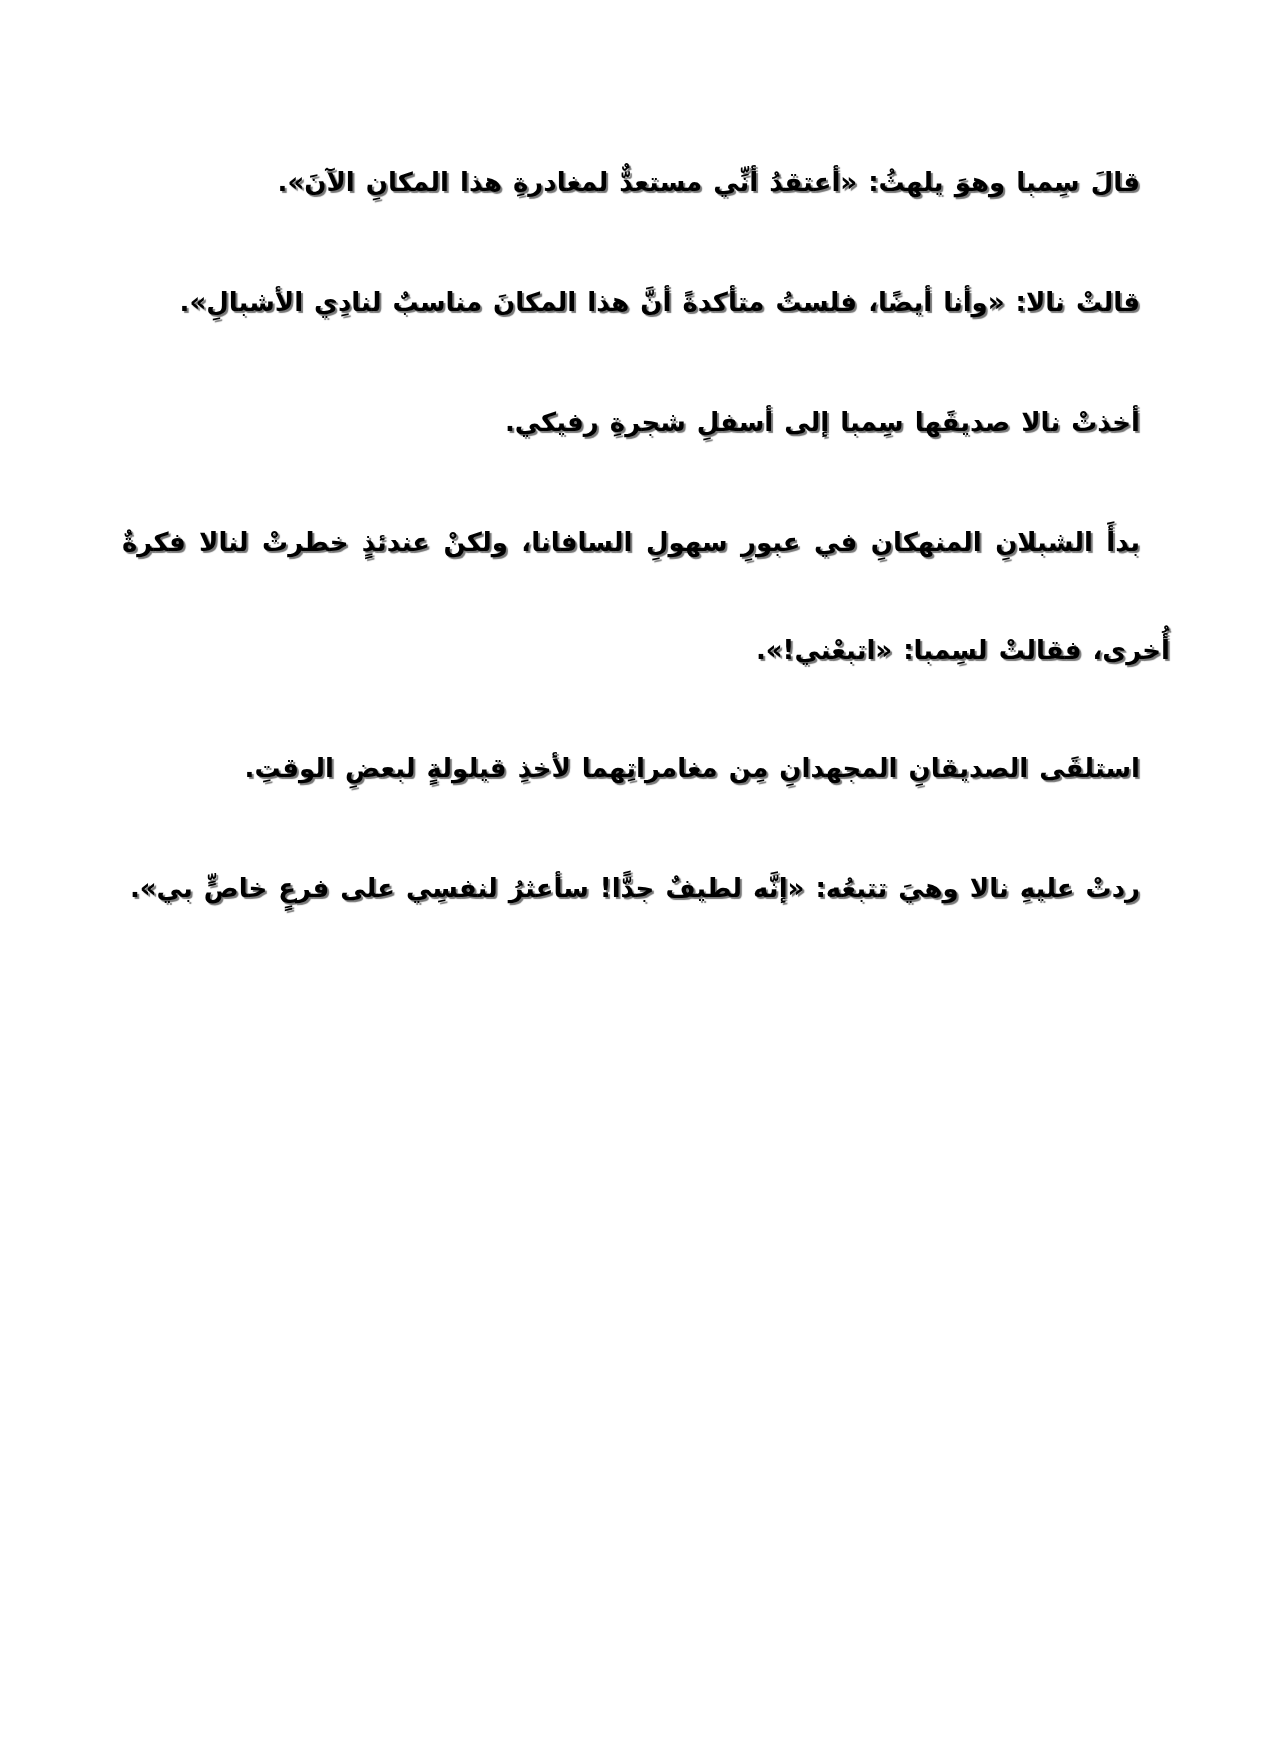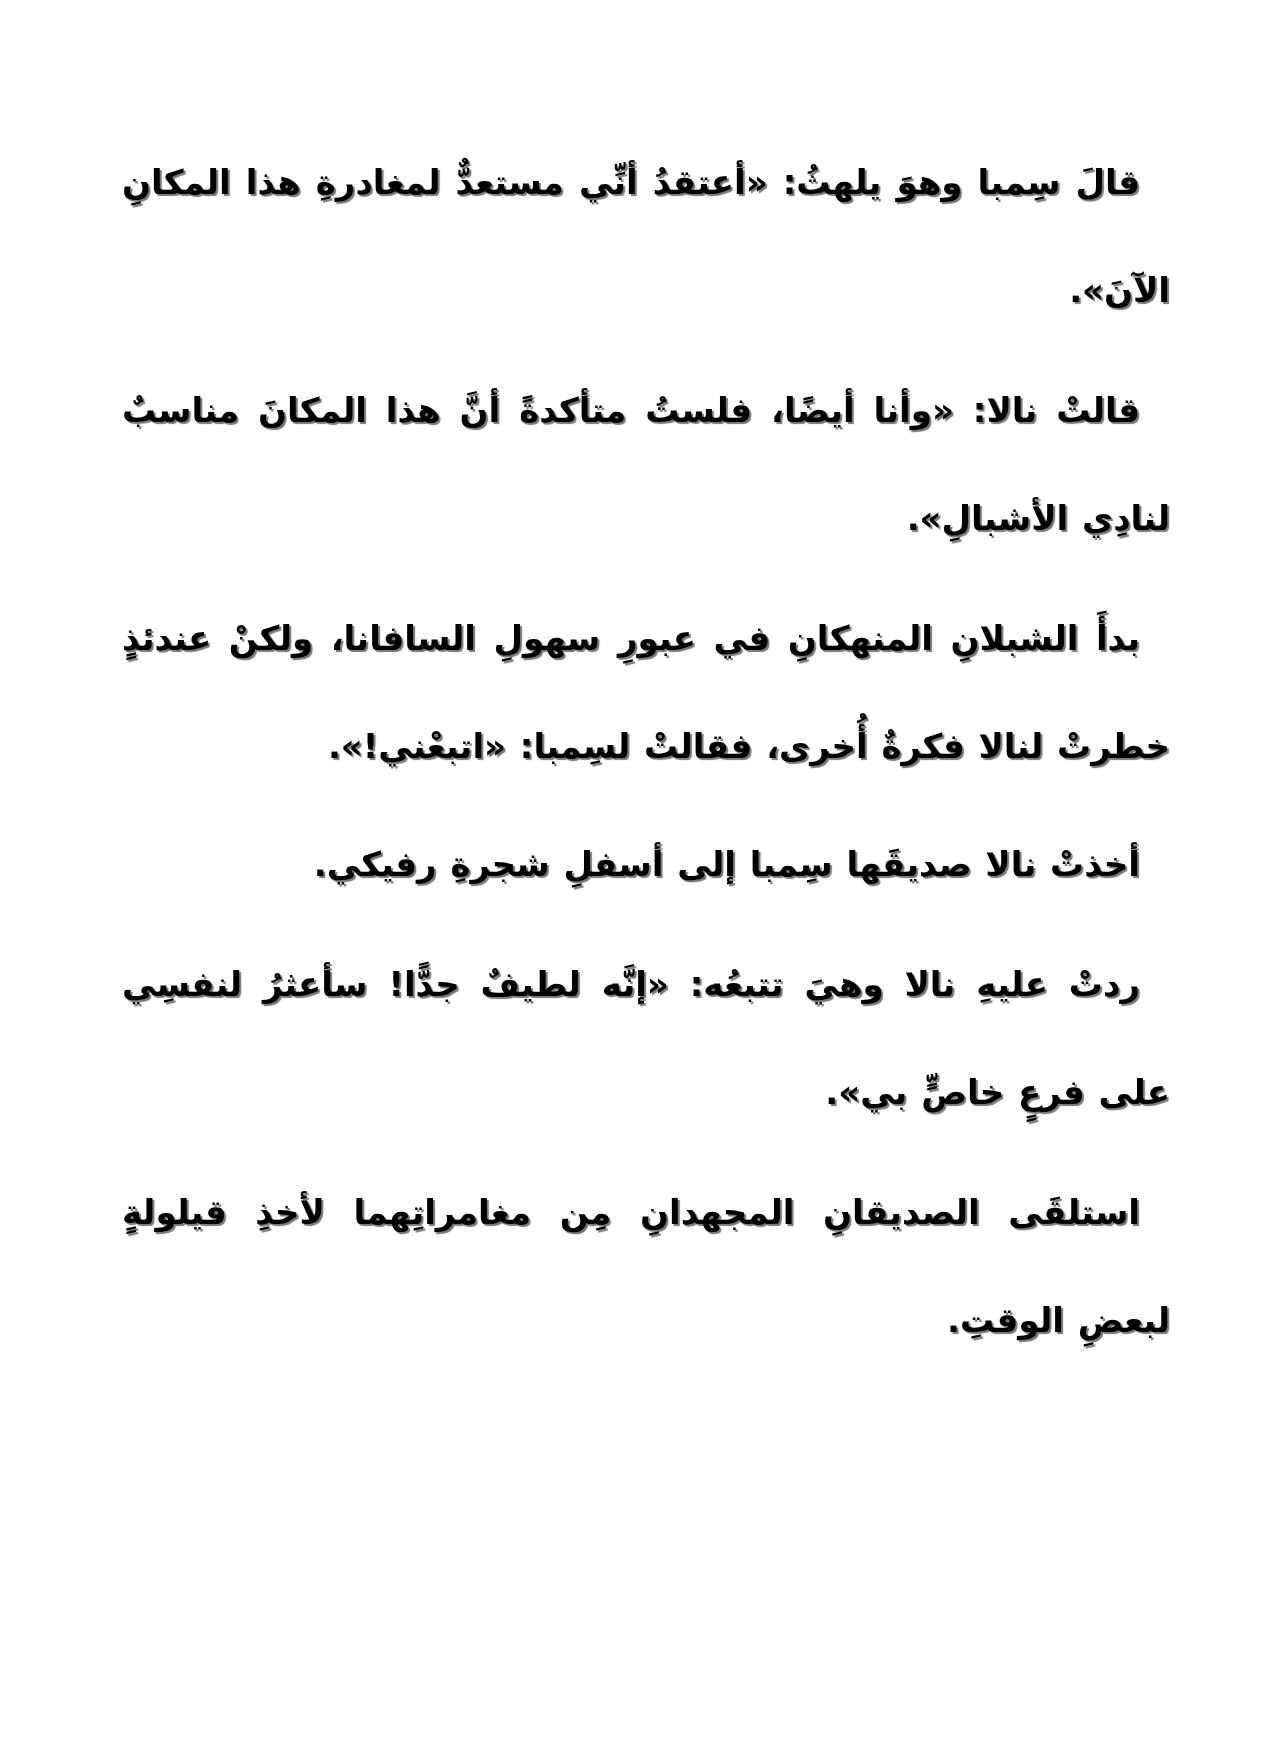--- a/index.html
+++ b/index.html
@@ -18,21 +18,21 @@
       left: 122px;
       top: 128px;
       width: 1048px;
       direction: rtl;
       text-align: justify;
       text-align-last: right;
     }
     .para {
       margin: 0 0 22px 0;
       font-family: "DejaVu Sans", "Liberation Sans", sans-serif;
-      font-size: 34px;
+      font-size: 26px;
       font-weight: bold;
       line-height: 108px;
       color: #000000;
       text-indent: 30px;
       text-shadow: 2px 2px 1px #777777;
       word-spacing: 2px;
     }
     .para.p1 { margin-bottom: 12px; }
     .para.p2 { margin-bottom: 12px; }
     .para.p3 { margin-bottom: 10px; }
@@ -40,17 +40,17 @@
     .para.p5 { margin-bottom: 10px; }
     .para.p6 { margin-bottom: 12px; }
     .para.p7 { margin-bottom: 12px; }
   </style>
 </head>
 <body>
 
 <div class="page" lang="ar" dir="rtl">
   <p class="para p1">قالَ سِمبا وهوَ يلهثُ: «أعتقدُ أنِّي مستعدٌّ لمغادرةِ هذا المكانِ الآنَ».</p>
   <p class="para p2">قالتْ نالا: «وأنا أيضًا، فلستُ متأكدةً أنَّ هذا المكانَ مناسبٌ لنادِي الأشبالِ».</p>
+  <p class="para p4">أخذتْ نالا صديقَها سِمبا إلى أسفلِ شجرةِ رفيكي.</p>
   <p class="para p3">بدأَ الشبلانِ المنهكانِ في عبورِ سهولِ السافانا، ولكنْ عندئذٍ خطرتْ لنالا فكرةٌ أُخرى، فقالتْ لسِمبا: «اتبعْني!».</p>
-  <p class="para p4">أخذتْ نالا صديقَها سِمبا إلى أسفلِ شجرةِ رفيكي.</p>
+  <p class="para p7">استلقَى الصديقانِ المجهدانِ مِن مغامراتِهما لأخذِ قيلولةٍ لبعضِ الوقتِ.</p>
   <p class="para p6">ردتْ عليهِ نالا وهيَ تتبعُه: «إنَّه لطيفٌ جدًّا! سأعثرُ لنفسِي على فرعٍ خاصٍّ بي».</p>
-  <p class="para p7">استلقَى الصديقانِ المجهدانِ مِن مغامراتِهما لأخذِ قيلولةٍ لبعضِ الوقتِ.</p>
 </div>
 
 </body></html>

